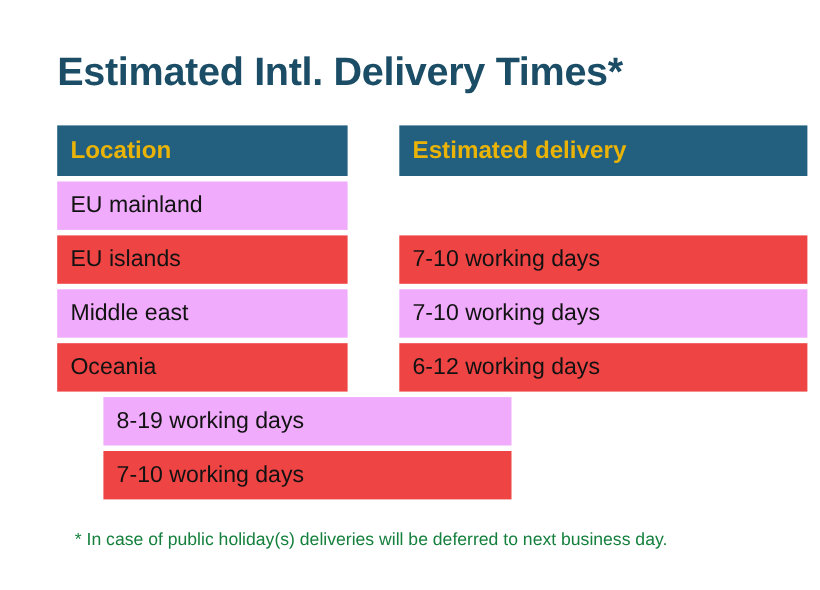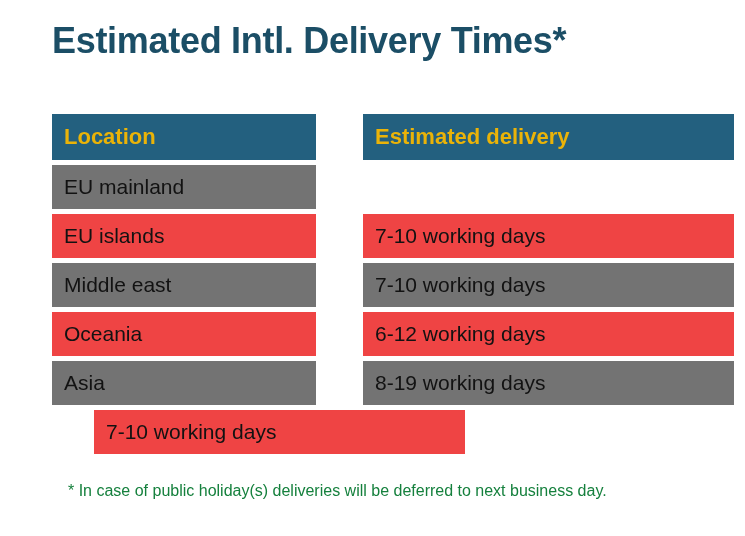--- a/index.html
+++ b/index.html
@@ -17,21 +17,21 @@
   .page {
     position: relative;
     width: 745px;
     height: 536px;
     box-sizing: border-box;
   }
 
   .title {
     position: absolute;
     left: 52px;
-    top: 20px;
+    top: 44px;
     font-size: 36px;
     font-weight: 600;
     letter-spacing: -0.3px;
     color: #1b4e66;
     white-space: nowrap;
   }
 
   .table {
     position: absolute;
     left: 52px;
@@ -68,21 +68,21 @@
     font-weight: bold;
     height: 46px;
     font-size: 22px;
   }
 
   .body-row .cell {
     height: 44px;
   }
 
   .body-row.shade-dark .cell {
-    background: #737373;
+    background: #f0abfc;
   }
 
   .body-row.shade-light .cell {
     background: #ef4444;
   }
 
   .footnote {
     position: absolute;
     left: 68px;
     top: 482px;
@@ -118,21 +118,20 @@
       <div class="cell col-location">Middle east</div>
       <div class="cell col-delivery">7-10 working days</div>
     </div>
 
     <div class="row body-row shade-light">
       <div class="cell col-location">Oceania</div>
       <div class="cell col-delivery">6-12 working days</div>
     </div>
 
     <div class="row body-row shade-dark">
-      <div class="cell col-location">Asia</div>
       <div class="cell col-delivery">8-19 working days</div>
     </div>
 
     <div class="row body-row shade-light">
       <div class="cell col-delivery">7-10 working days</div>
     </div>
 
   </div>
 
   <div class="footnote">* In case of public holiday(s) deliveries will be deferred to next business day.</div>

